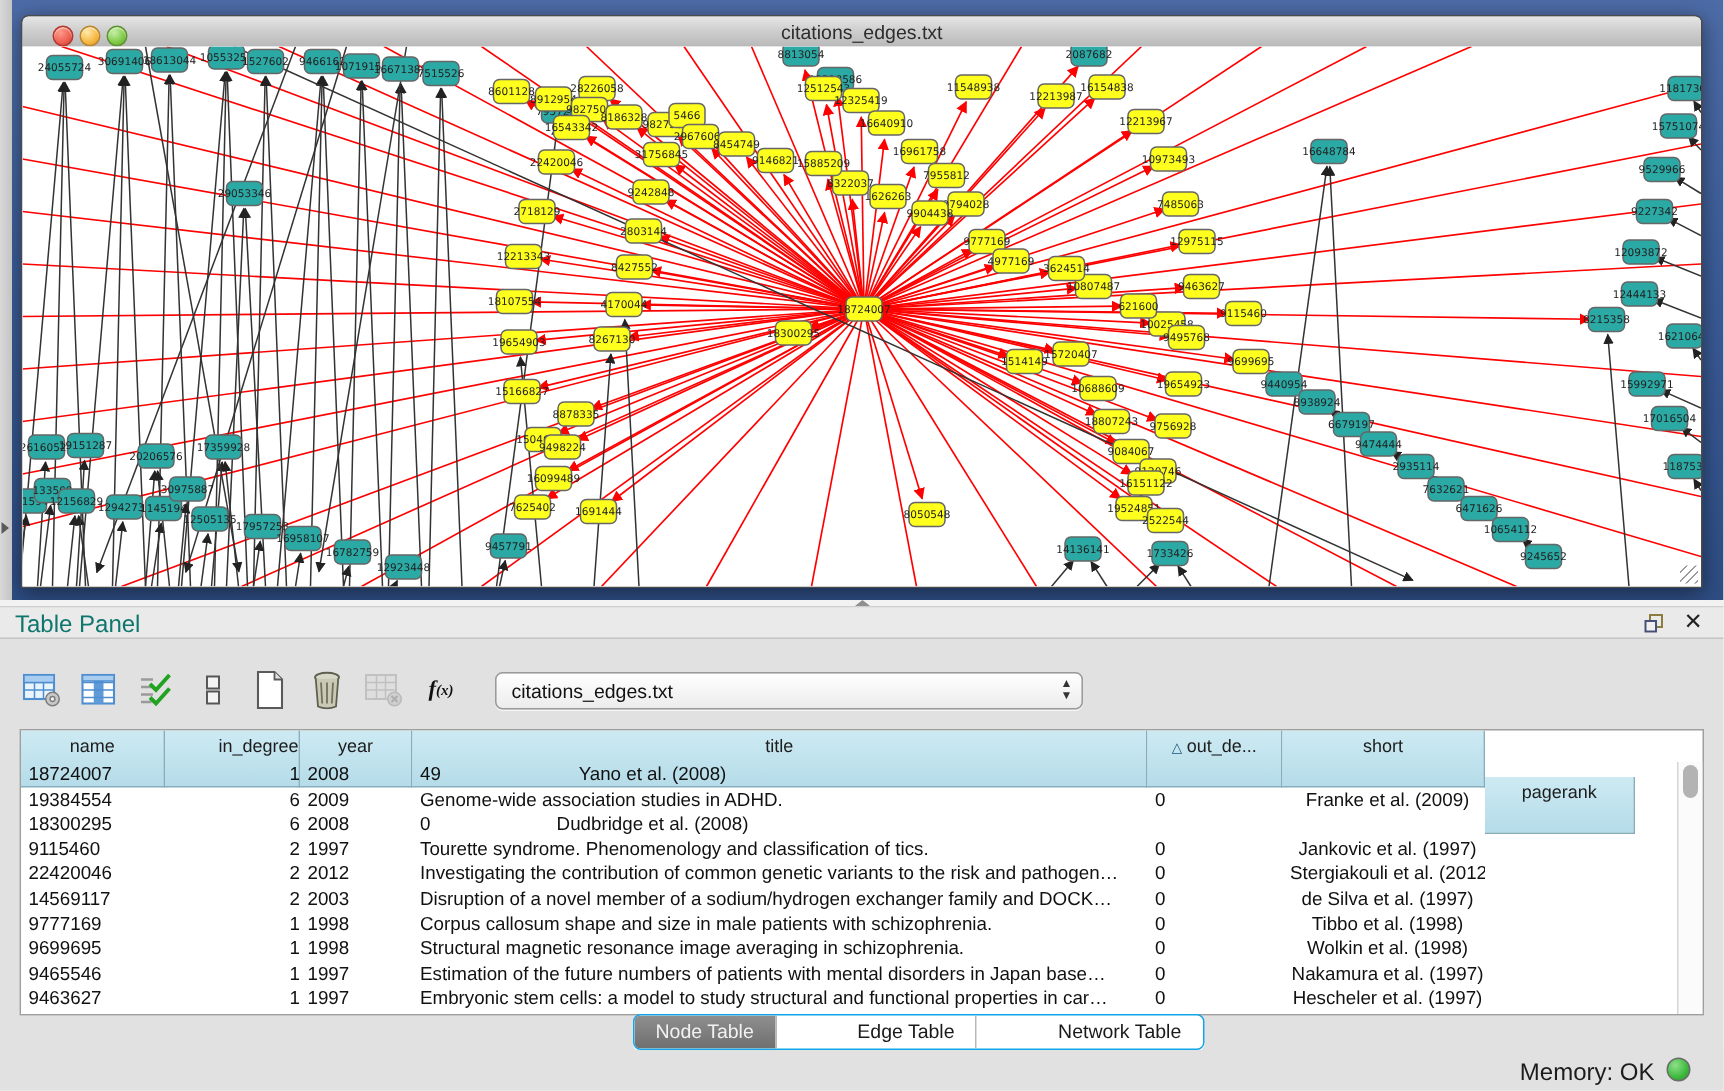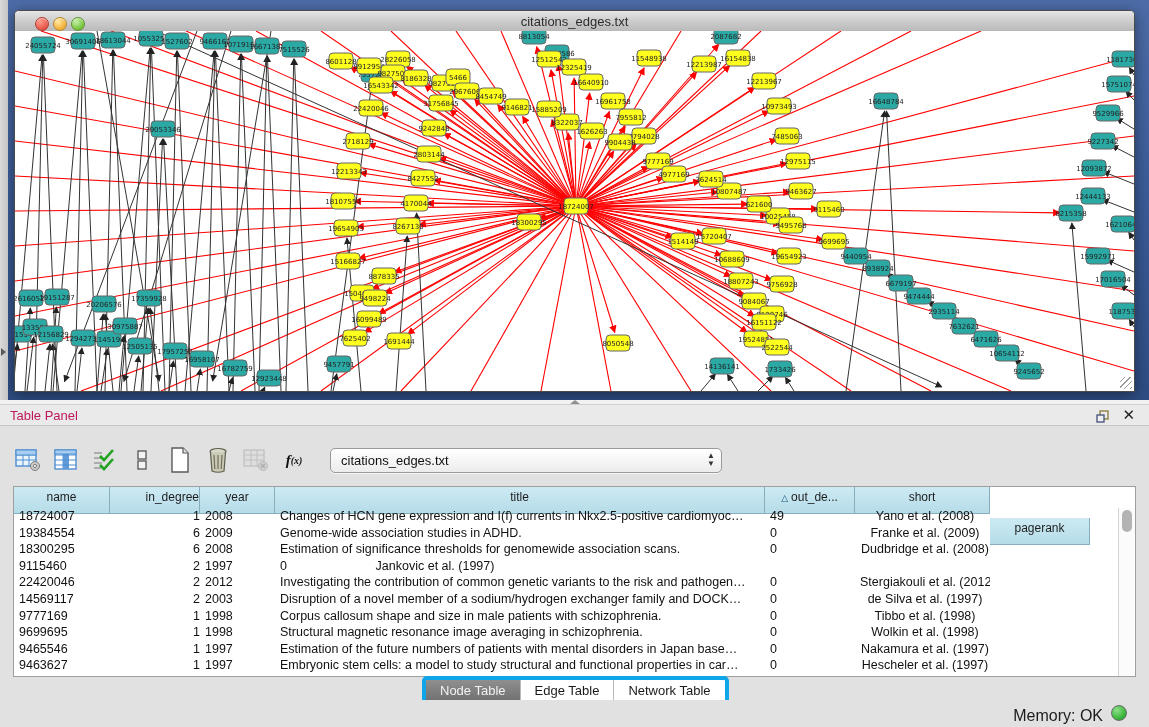--- a/index.html
+++ b/index.html
@@ -29,50 +29,50 @@
   .net-canvas-wrap{position:absolute;left:0;top:20px;right:0;bottom:0;background:#fff;overflow:hidden;}
   .net-canvas-wrap svg{display:block;}
   .resize-grip{position:absolute;right:2px;bottom:2px;width:12px;height:12px;
     background:repeating-linear-gradient(135deg,transparent 0 3px,#9a9a9a 3px 4px);}
   
   .divider{position:absolute;left:0;top:400px;width:1149px;height:4px;background:#f2f2f2;border-bottom:1px solid #cfcfcf;}
   .divider .handle{position:absolute;left:570px;top:0px;width:0;height:0;
     border-left:5px solid transparent;border-right:5px solid transparent;border-bottom:4px solid #8f8f8f;}
   
   .table-panel-header{position:absolute;left:0;top:405px;width:1149px;height:20px;background:#eaeaea;}
-  .tp-title{position:absolute;left:10px;top:3px;font-size:13px;color:#be185d;}
+  .tp-title{position:absolute;left:10px;top:3px;font-size:16px;color:#0f766e;}
   .tp-float{position:absolute;right:40px;top:4px;width:13px;height:13px;cursor:pointer;}
   .tp-close{position:absolute;right:14px;top:2px;font-size:15px;font-weight:bold;color:#222;cursor:pointer;line-height:16px;}
   .table-panel-body{position:absolute;left:0;top:425px;width:1149px;height:302px;background:#e1e1e1;border-top:1px solid #c6c6c6;}
   
   .tp-toolbar{position:absolute;left:14px;top:18px;height:32px;display:flex;align-items:center;gap:10px;}
   .tbtn{width:28px;height:28px;display:flex;align-items:center;justify-content:center;cursor:pointer;border-radius:3px;}
   .tbtn svg{display:block;}
   .fx{font-size:15px;color:#111;font-style:italic;font-family:"Liberation Serif","DejaVu Serif",serif;font-weight:bold;}
   .fx small{font-size:10px;}
   .combo{position:relative;margin-left:12px;width:390px;height:23px;border:1px solid #9a9a9a;border-radius:5px;
     background:linear-gradient(180deg,#ffffff,#ececec);box-shadow:0 1px 0 rgba(255,255,255,.7);cursor:pointer;}
   .combo .val{position:absolute;left:10px;top:4px;font-size:13px;color:#111;}
   .combo .arrows{position:absolute;right:6px;top:3px;font-size:8px;color:#333;line-height:8px;text-align:center;}
   
   .dtable{position:absolute;left:13px;top:60px;width:1121px;height:189px;background:#fff;border:1px solid #9f9f9f;overflow:hidden;}
   .thead{position:absolute;left:0;top:0;height:21px;display:flex;}
-  .th{box-sizing:border-box;height:27px;background:linear-gradient(180deg,#cdeaf3,#b5dce9);
+  .th{box-sizing:border-box;height:38px;background:linear-gradient(180deg,#cdeaf3,#b5dce9);
     border-right:1px solid #86aebc;border-bottom:1px solid #86aebc;
     font-size:12px;color:#1d1d1d;text-align:center;line-height:20px;cursor:pointer;overflow:hidden;white-space:nowrap;}
   .th .sort{display:inline-block;margin-right:3px;font-size:9px;color:#15537a;}
   .tbody{position:absolute;left:0;top:21px;right:16px;bottom:0;}
   .tr{display:flex;height:16.6px;cursor:default;}
   .td{box-sizing:border-box;padding:1px 0 0 5px;font-size:12.5px;color:#111;white-space:nowrap;overflow:hidden;}
   .c0{width:96px;} .c1{width:90px;text-align:right;} .c2{width:75px;} .c3{width:490px;} .c4{width:90px;} .c5{width:135px;text-align:center;} .c6{width:100px;margin-top:31px;}
   .vscroll{position:absolute;right:0;top:21px;width:16px;bottom:0;background:#fbfbfb;border-left:1px solid #d5d5d5;}
   .vscroll .thumb{position:absolute;left:3px;top:2px;width:10px;height:22px;border-radius:5px;background:#b3b3b3;cursor:pointer;}
   
-  .seg{position:absolute;left:422px;top:250px;height:22px;display:flex;border:4px solid #0ea5e9;border-radius:5px;overflow:hidden;
-    background:#fff;box-shadow:0 1px 0 rgba(255,255,255,.8);}
+  .seg{position:absolute;left:422px;top:250px;height:22px;display:flex;border:1px solid #0ea5e9;border-radius:5px;overflow:hidden;
+    background:#fff;box-shadow:0 1px 0 rgba(255,255,255,.8);gap:40px;}
   .seg .s{padding:0 14px;font-size:13px;line-height:21px;color:#1a1a1a;cursor:pointer;border-right:1px solid #b9b9b9;}
   .seg .s:last-child{border-right:none;}
   .seg .s.sel{background:linear-gradient(180deg,#8f8f8f,#6f6f6f);color:#f2f2f2;}
   
   .statusbar{position:absolute;left:0;top:700px;width:1149px;height:27px;background:#e1e1e1;}
   .mem-label{position:absolute;right:46px;top:7px;font-size:16px;color:#1c1c1c;}
   .mem-dot{position:absolute;right:22px;top:5px;width:14px;height:14px;border-radius:50%;
     background:radial-gradient(circle at 35% 30%,#8ee08a,#3db93d 60%,#2a8f2a);border:1px solid #6c6c6c;cursor:pointer;}
 </style>
 </head>
@@ -877,47 +877,46 @@
         <div class="th c3">title</div>
         <div class="th c4"><span class="sort">△</span>out_de...</div>
         <div class="th c5">short</div>
         <div class="th c6">pagerank</div>
       </div>
     <div class="tbody" id="tbody">
         <div class="tr">
           <div class="td c0">18724007</div>
           <div class="td c1">1</div>
           <div class="td c2">2008</div>
-          <div class="td c3">Changes of HCN gene expression and I(f) currents in Nkx2.5-positive cardiomyoc…</div>
           <div class="td c4">49</div>
           <div class="td c5">Yano et al. (2008)</div>
           <div class="td c6">5.3E-5</div>
         </div>
         <div class="tr">
           <div class="td c0">19384554</div>
           <div class="td c1">6</div>
           <div class="td c2">2009</div>
           <div class="td c3">Genome-wide association studies in ADHD.</div>
           <div class="td c4">0</div>
           <div class="td c5">Franke et al. (2009)</div>
           <div class="td c6">5.6E-5</div>
         </div>
         <div class="tr">
           <div class="td c0">18300295</div>
           <div class="td c1">6</div>
           <div class="td c2">2008</div>
-          <div class="td c3">Estimation of significance thresholds for genomewide association scans.</div>
           <div class="td c4">0</div>
           <div class="td c5">Dudbridge et al. (2008)</div>
           <div class="td c6">5.9E-5</div>
         </div>
         <div class="tr">
           <div class="td c0">9115460</div>
           <div class="td c1">2</div>
           <div class="td c2">1997</div>
+          <div class="td c3">Tourette syndrome. Phenomenology and classification of tics.</div>
           <div class="td c4">0</div>
           <div class="td c5">Jankovic et al. (1997)</div>
           <div class="td c6">5.3E-5</div>
         </div>
         <div class="tr">
           <div class="td c0">22420046</div>
           <div class="td c1">2</div>
           <div class="td c2">2012</div>
           <div class="td c3">Investigating the contribution of common genetic variants to the risk and pathogen…</div>
           <div class="td c4">0</div>

